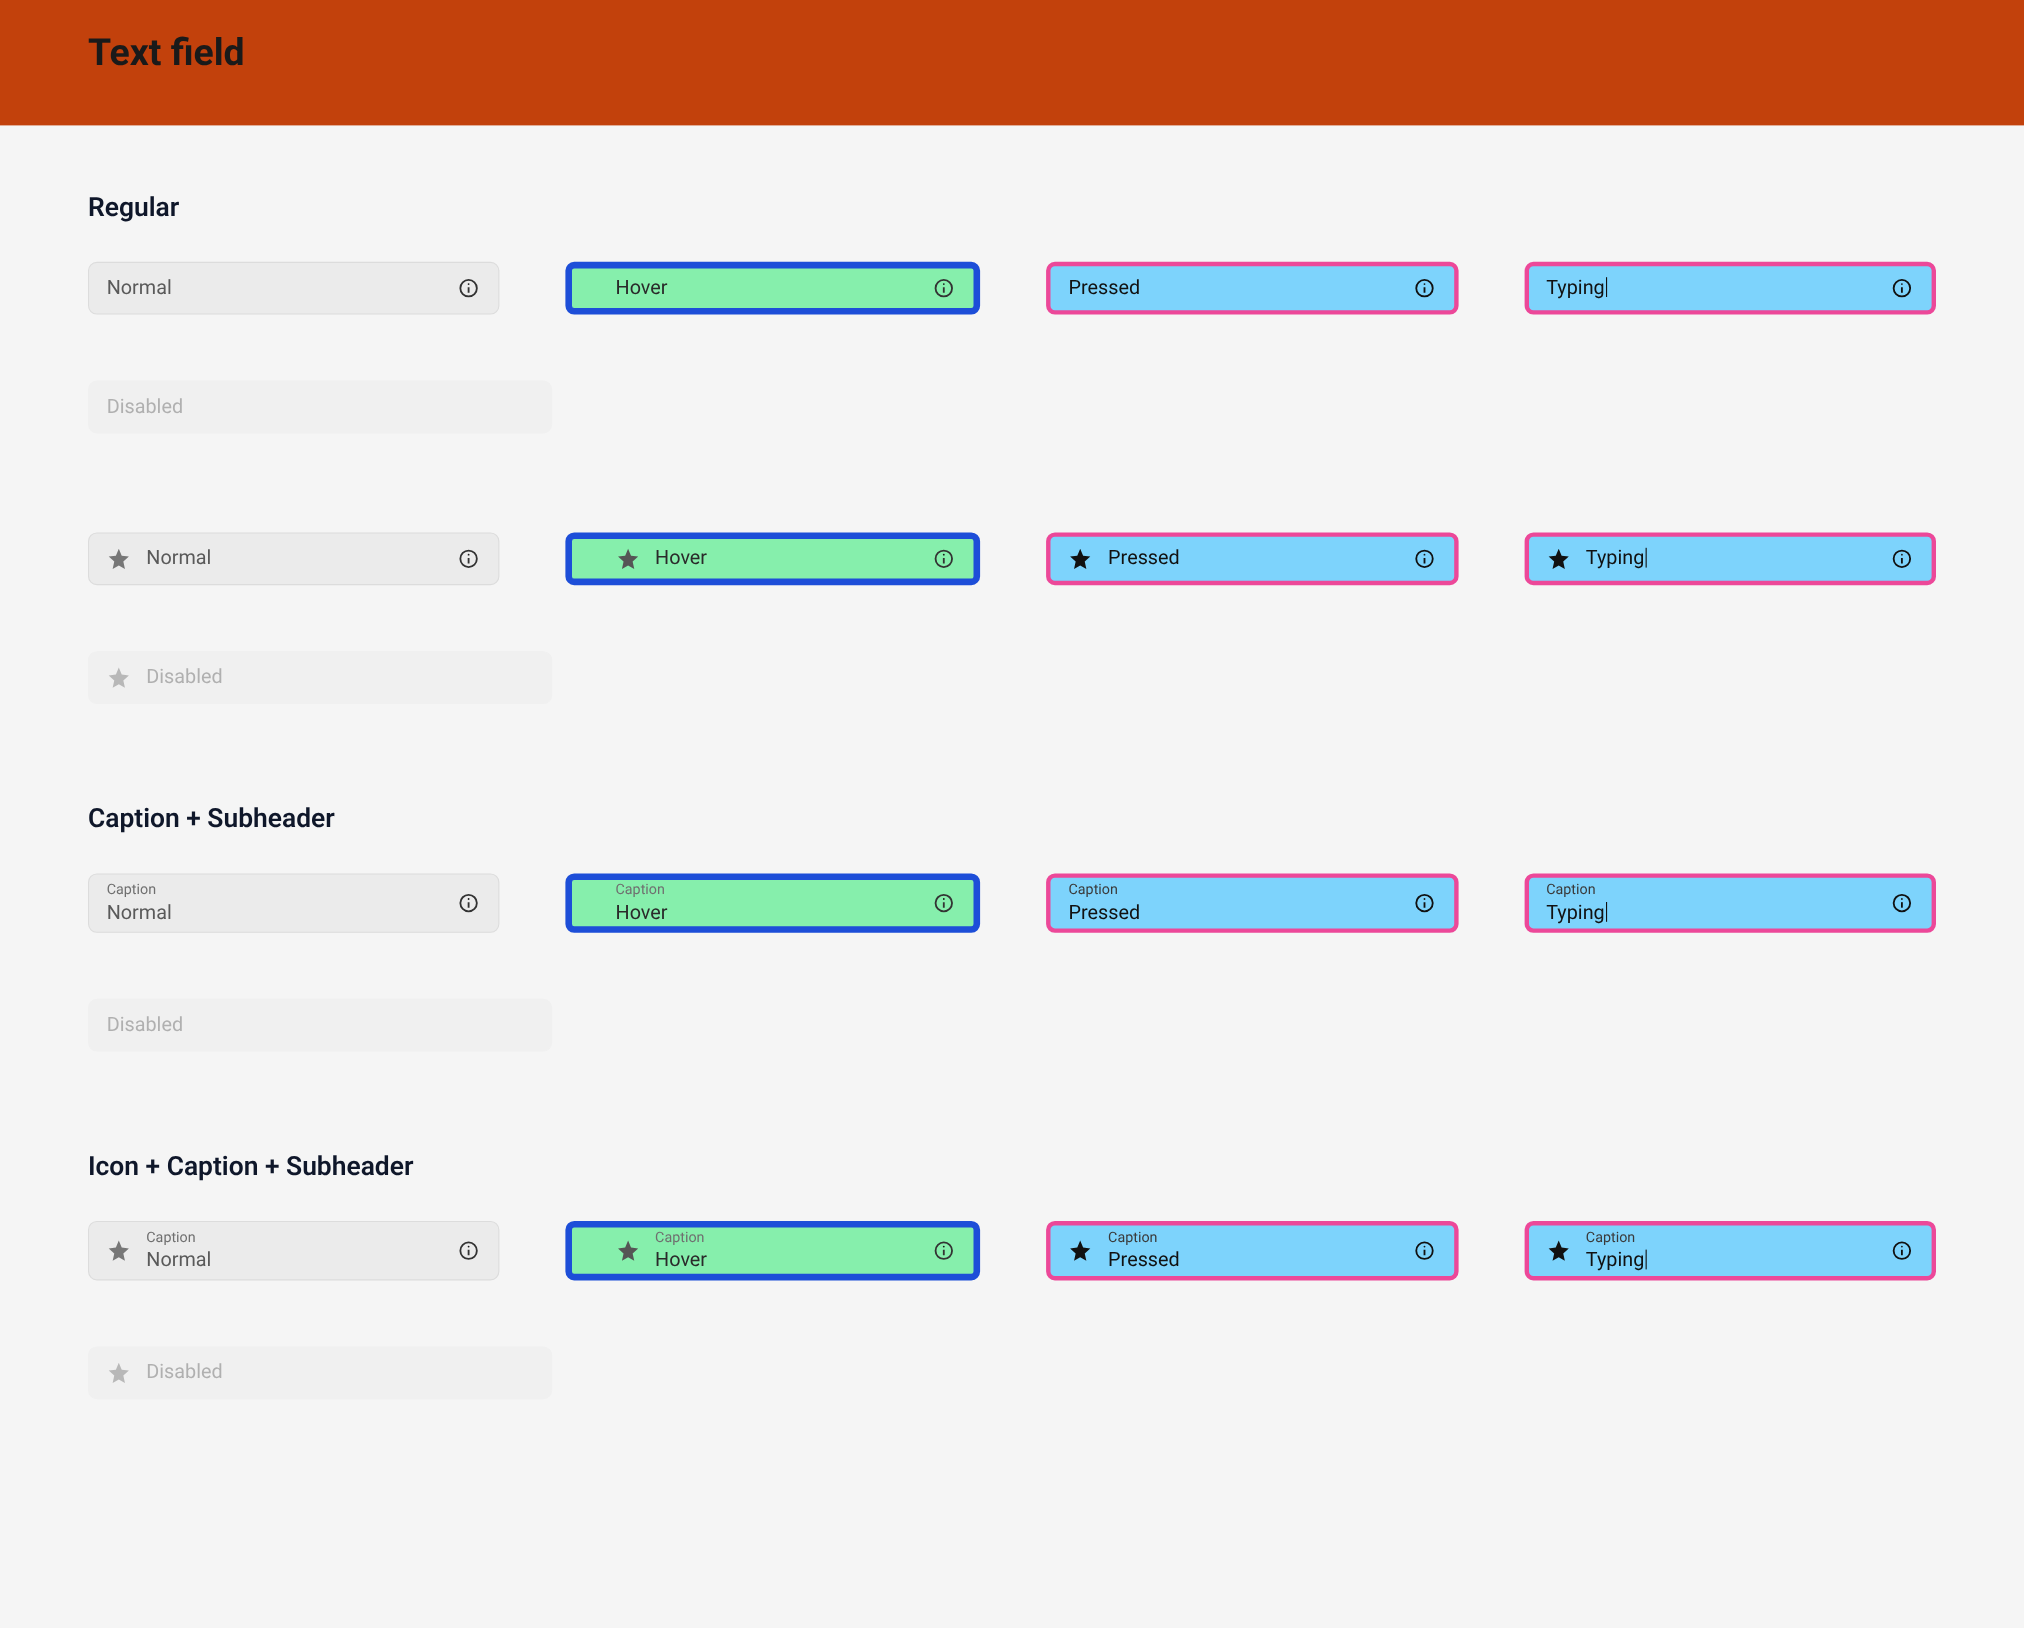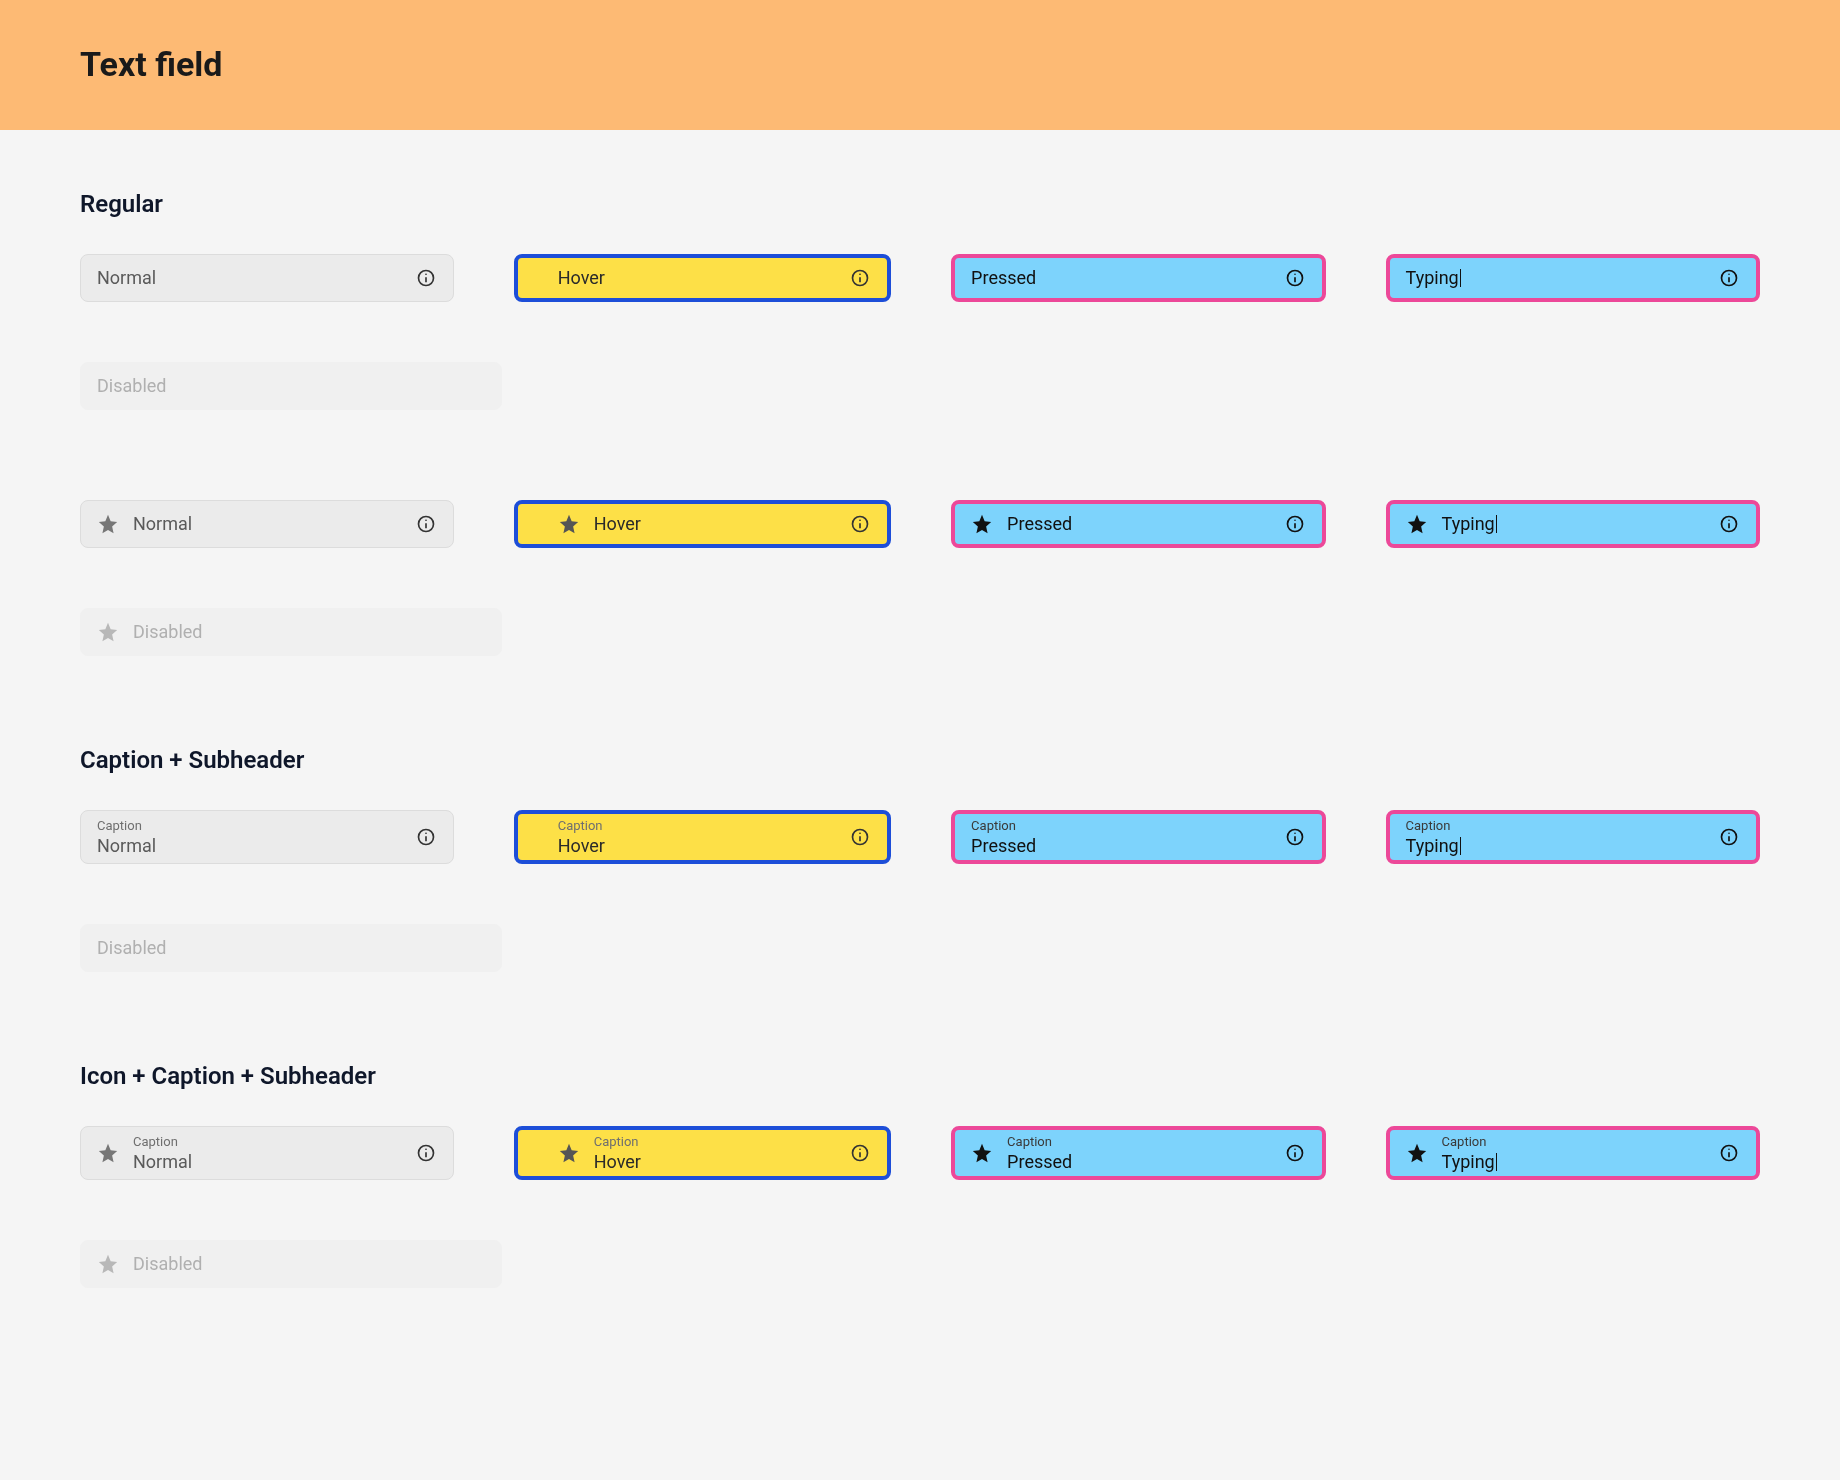--- a/index.html
+++ b/index.html
@@ -4,22 +4,22 @@
 <style>
   * { box-sizing: border-box; margin: 0; padding: 0; }
   body {
     font-family: -apple-system, BlinkMacSystemFont, "Segoe UI", Roboto, Helvetica, Arial, sans-serif;
     background: #f5f5f5;
     color: #1a1a1a;
     width: 1840px;
     height: 1480px;
   }
   .header {
-    background: #fdba74;
-    padding: 44px 80px 46px;
+    background: #c2410c;
+    padding: 28px 80px 46px;
   }
   .header h1 {
     font-size: 34px;
     font-weight: 700;
     color: #1a1a1a;
   }
   .content {
     padding: 60px 80px 40px;
   }
   .section {
@@ -52,22 +52,22 @@
   .field.tall {
     height: 54px;
   }
 
   
   .field.normal {
     background: #ebebeb;
     border: 1px solid #dcdcdc;
   }
   .field.hover {
-    background: #fde047;
-    border: 4px solid #1d4ed8;
+    background: #86efac;
+    border: 6px solid #1d4ed8;
     padding-left: 40px;
   }
   .field.pressed, .field.typing {
     background: #7dd3fc;
     border: 4px solid #ec4899;
   }
   .field.disabled {
     background: #f0f0f0;
     border: 1px solid #f0f0f0;
   }

